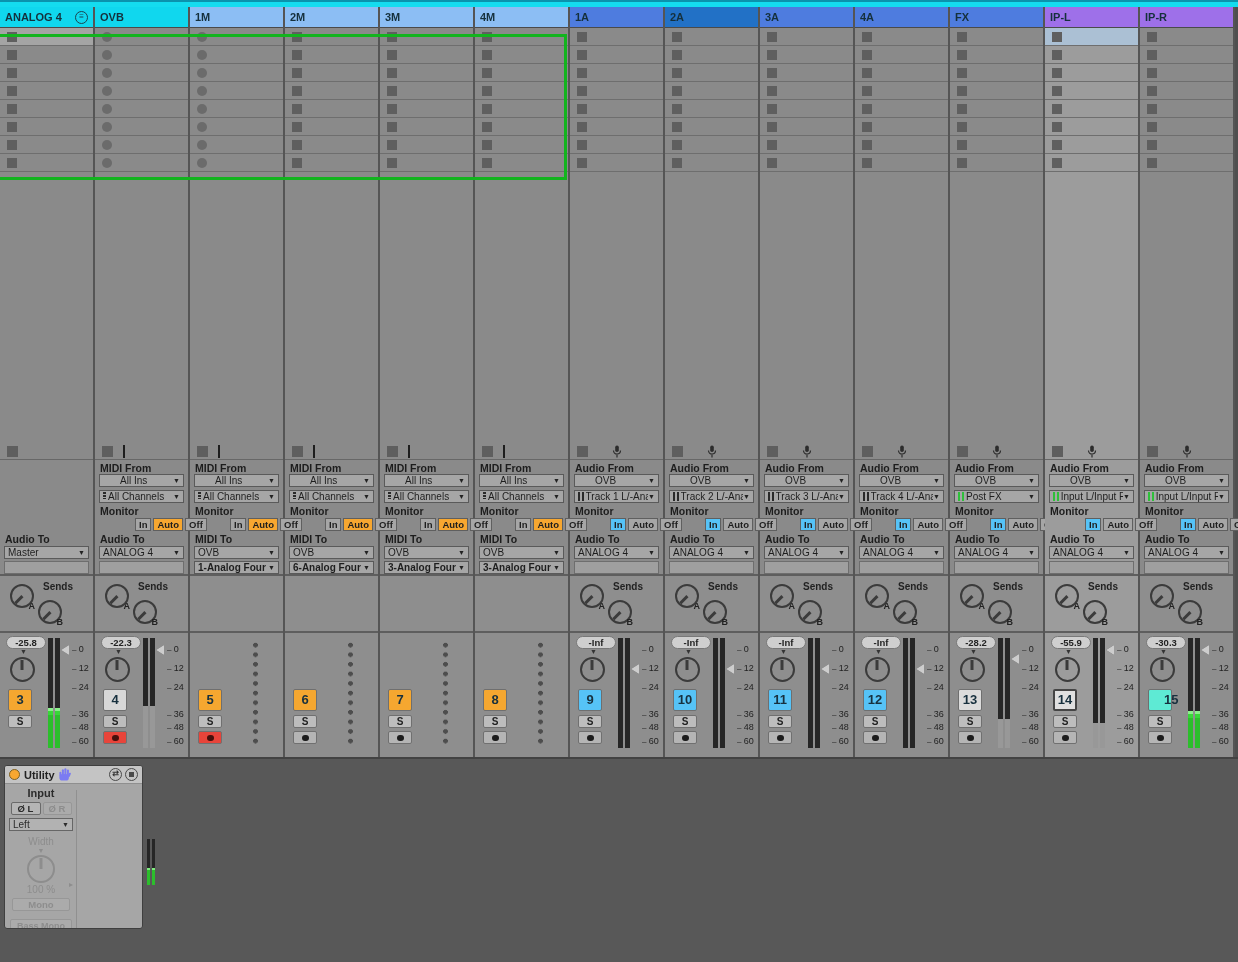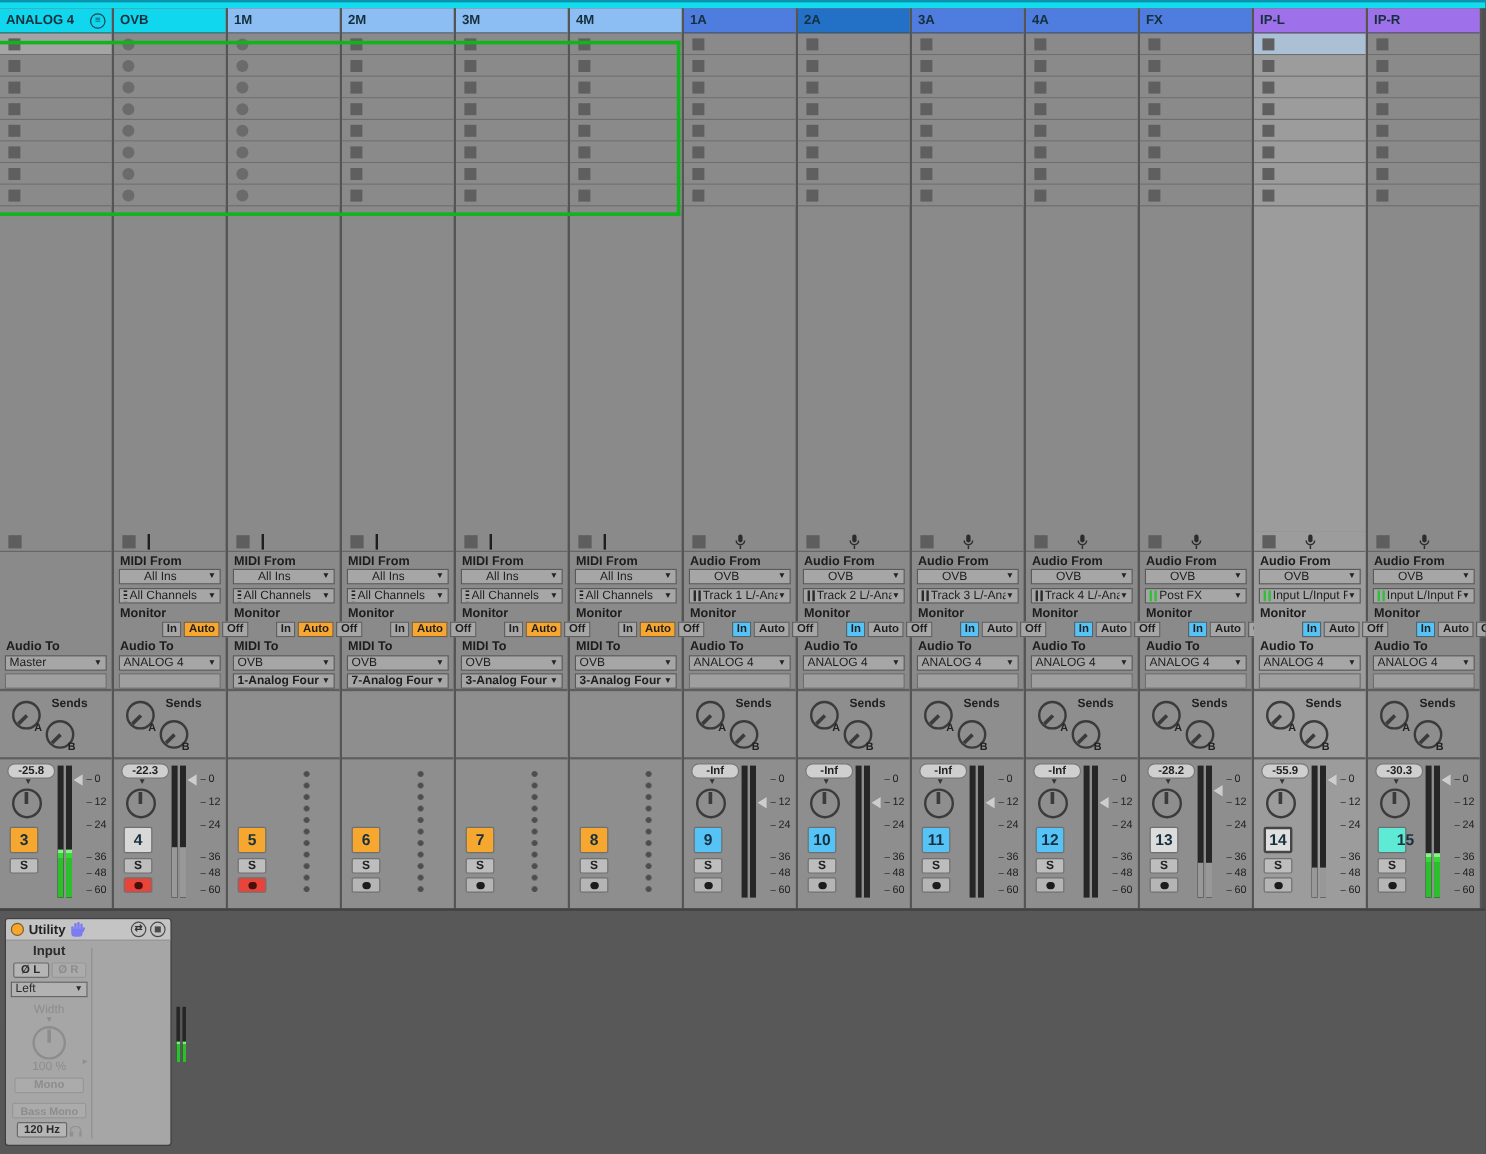--- a/index.html
+++ b/index.html
@@ -102,21 +102,21 @@
   .dots { position:absolute; left:63px; top:8px; width:5px; height:106px; display:none;
     background:radial-gradient(circle 2.2px at 2.5px 4px, #4d4d4d 2.2px, transparent 2.6px);
     background-size:5px 9.6px; background-repeat:repeat-y; }
   .mixer.m-midi .dots { display:block; }
 
   .selection { position:absolute; left:0; top:27px; width:567px; height:146px;
     border-top:3px solid #12b41e; border-bottom:3px solid #12b41e; border-right:3px solid #12b41e;
     pointer-events:none; z-index:5; }
 
   .device-area { position:relative; height:205px; background:#585858; border-top:2px solid #424242; }
-  .utility { position:absolute; left:4px; top:6px; width:139px; height:190px; background:#a6a6a6;
+  .utility { position:absolute; left:4px; top:6px; width:139px; height:164px; background:#a6a6a6;
     border:1px solid #3f3f3f; border-radius:3px; overflow:hidden; }
   .u-title { height:18px; background:#c4c4c4; border-bottom:1px solid #8f8f8f;
     display:flex; align-items:center; gap:4px; padding:0 4px; }
   .u-power { width:11px; height:11px; border-radius:50%; background:#f7a730; border:1px solid #7c6023; }
   .u-name { font-size:11px; font-weight:bold; color:#222; }
   .u-icons { margin-left:auto; display:flex; gap:3px; }
   .u-cicon { width:13px; height:13px; border:1.5px solid #4a4a4a; border-radius:50%;
     font-size:8px; line-height:10px; text-align:center; color:#333; font-weight:bold; }
   .u-cicon .sq { display:block; margin:2.5px auto 0; width:5px; height:5px; background:#4a4a4a; }
   .u-body { position:relative; height:171px; font-size:10px; color:#2b2b2b; }
@@ -495,21 +495,21 @@
           <span class="mbtn mauto on-orange">Auto</span>
           <span class="mbtn moff">Off</span>
         </div>
       </div>
       <div class="io-label l-to">MIDI To</div>
       <div class="dd d-out">
         <span class="val">OVB</span>
             <span class="arr">▼</span>
       </div>
       <div class="dd d-sec">
-        <span class="val">7-Analog Four</span>
+        <span class="val">6-Analog Four</span>
             <span class="arr">▼</span>
       </div>
 
     </div>
     <div class="sends no-sends">
       
       
       
     </div>
     <div class="mixer m-midi">

